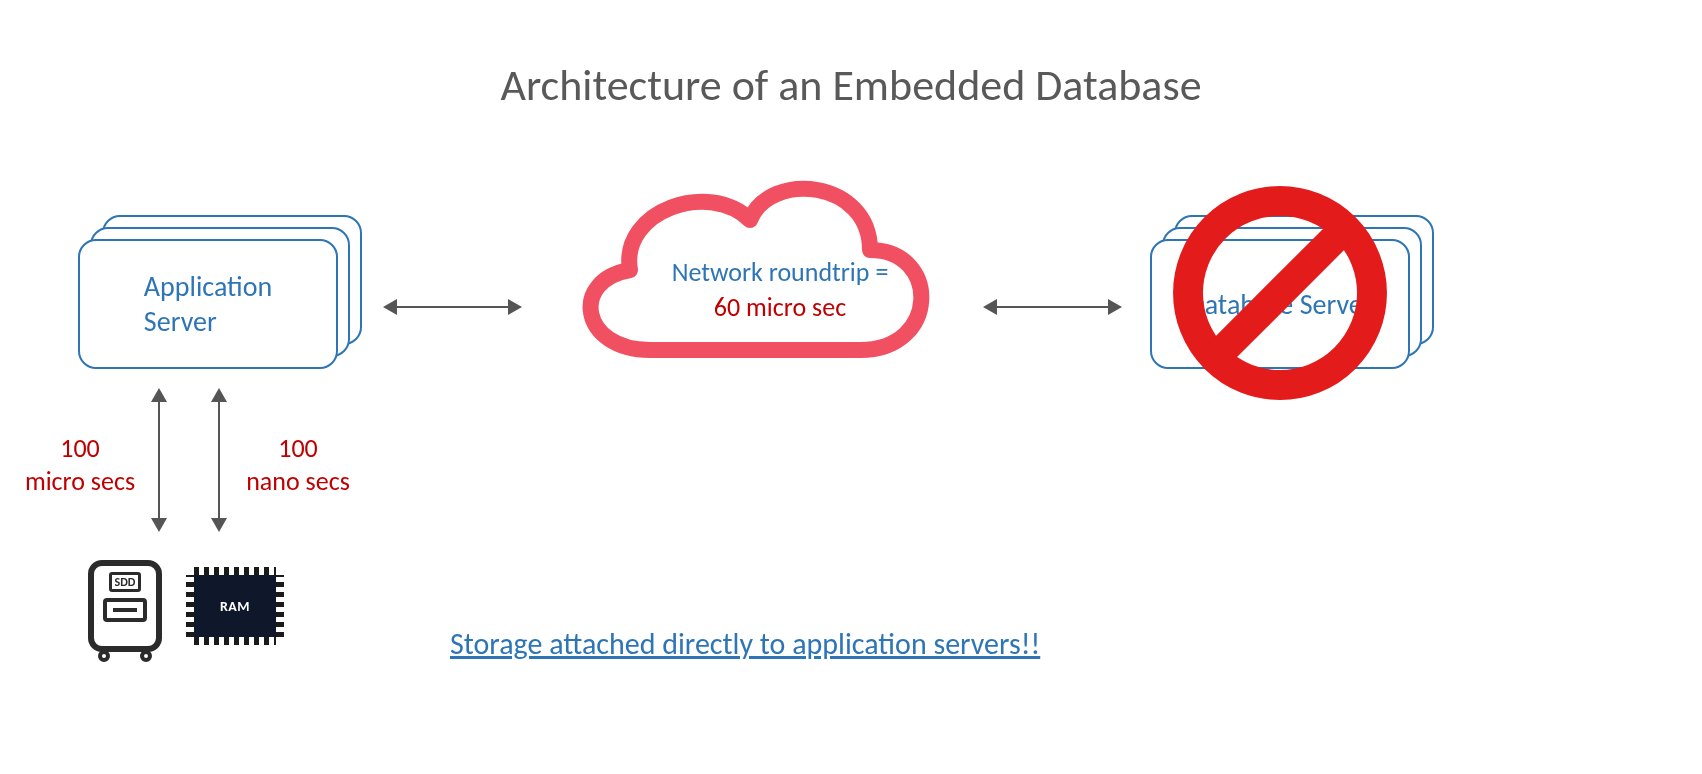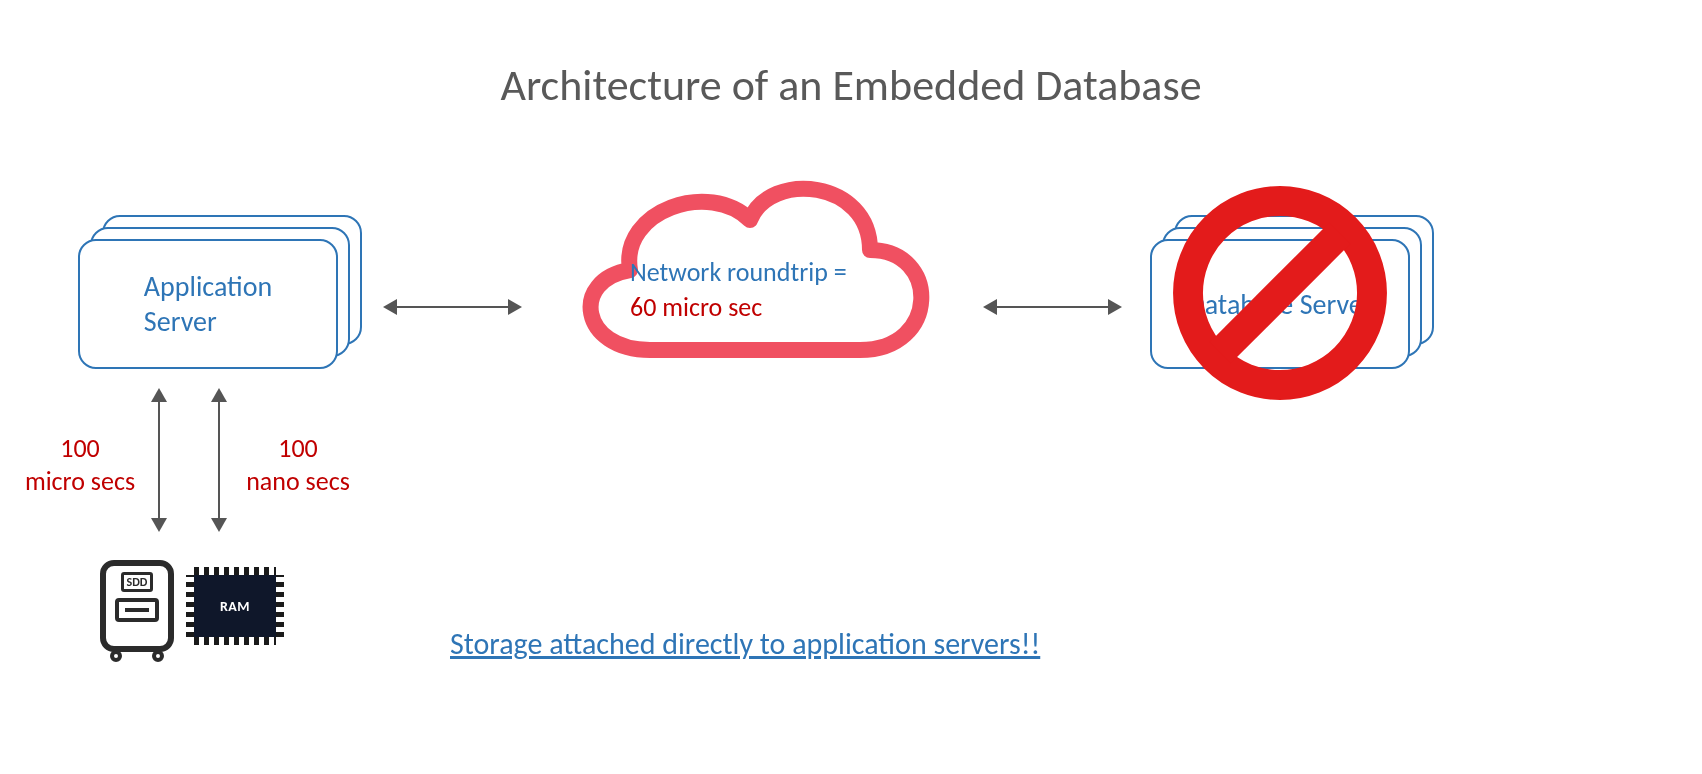--- a/index.html
+++ b/index.html
@@ -80,20 +80,21 @@
   .v-arrow::after  { bottom: -12px; border-top: 14px solid #555; }
 
   
   .cloud {
     position: absolute;
   }
   .cloud svg { display:block; }
   .cloud-label {
     position: absolute;
     width: 300px;
+    text-align: center;
     font-size: 26px;
     line-height: 1.35;
   }
   .cloud-label .line1 { color: #2e75b6; }
   .cloud-label .line2 { color: #c00000; }
 
   
   .no-symbol {
     position: absolute;
   }
@@ -104,21 +105,20 @@
     position: absolute;
     color: #c00000;
     font-size: 26px;
     text-align: center;
     line-height: 1.25;
   }
 
   
   .sdd {
     position: absolute;
-    margin-left: 12px;
   }
   .sdd-body {
     width: 74px; height: 92px;
     border: 6px solid #2b2b2b;
     border-radius: 14px;
     background: #fff;
     display: flex; flex-direction: column; align-items: center;
     padding-top: 6px;
   }
   .sdd-tag {

